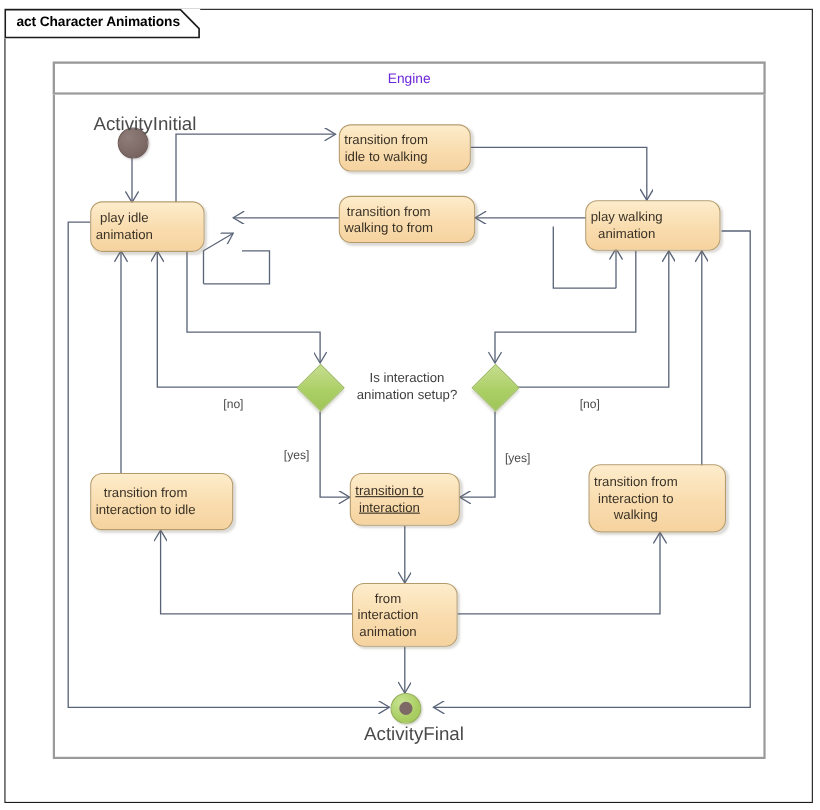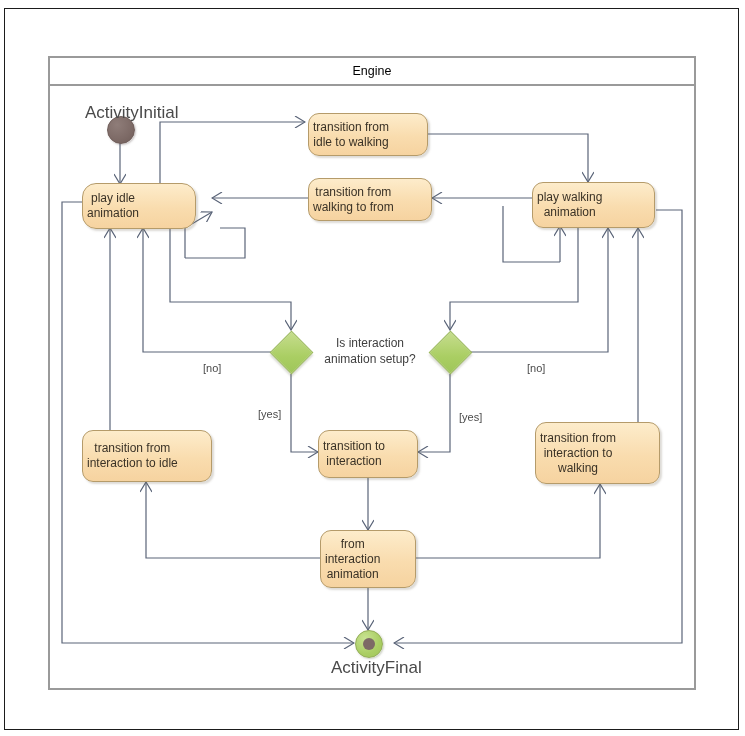--- a/index.html
+++ b/index.html
@@ -72,21 +72,21 @@
     height: 30px;
     box-sizing: border-box;
     border: 2px solid #9a9a9a;
     background: #ffffff;
     display: flex;
     align-items: center;
     justify-content: center;
   }
   #engine-header-label {
     font-size: 12.5px;
-    color: #000000;
+    color: #6d28d9;
     font-weight: normal;
   }
 
   
   #edges {
     position: absolute;
     left: 0; top: 0;
     width: 745px; height: 736px;
     pointer-events: none;
   }
@@ -180,20 +180,26 @@
     z-index: 4;
   }
 </style>
 </head>
 <body>
 
 <div id="canvas">
 
   <div id="diagram-frame"></div>
 
+  <div id="diagram-title-tab">
+    <svg class="tab-shape" viewBox="0 0 178 27">
+      <polygon points="0.75,0.75 160,0.75 177,18 177,26.25 0.75,26.25" fill="#ffffff" stroke="#1b1b1b" stroke-width="1.5"></polygon>
+    </svg>
+    <div id="diagram-title-label">act Character Animations</div>
+  </div>
 
   <div id="engine-frame"></div>
   <div id="engine-header">
     <span id="engine-header-label">Engine</span>
   </div>
 
   <svg id="edges" viewBox="0 0 745 736">
     <defs>
       <marker id="ah" viewBox="0 0 12 12" refX="11" refY="6" markerWidth="12" markerHeight="12" orient="auto-start-reverse" markerUnits="userSpaceOnUse">
         <path d="M1,0 L11,6 L1,12" fill="none" stroke="#5a6478" stroke-width="1.2"></path>
@@ -244,21 +250,21 @@
       <path d="M82,202 L62,202 L62,643 L354,643" marker-end="url(#ah)"></path>
 
       <path d="M656,210 L682,210 L682,643 L394,643" marker-end="url(#ah)"></path>
 
     </g>
   </svg>
 
   <div id="initial-node" style="left:107px; top:116px;"></div>
   <div class="freelabel" style="left:85px; top:103px;">ActivityInitial</div>
 
-  <div class="action" style="left:82px; top:183px; width:114px; height:46px;border-radius:14px;">
+  <div class="action" style="left:82px; top:183px; width:104px; height:46px;">
     <div>
       <span>play idle</span>
       <span>animation</span>
     </div>
   </div>
 
   <div class="action" style="left:308px; top:113px; width:120px; height:43px;">
     <div>
       <span>transition from</span>
       <span>idle to walking</span>
@@ -296,21 +302,21 @@
   <div class="guard" style="left:258px; top:408px;">[yes]</div>
   <div class="guard" style="left:459px; top:411px;">[yes]</div>
 
   <div class="action" style="left:82px; top:430px; width:130px; height:52px;">
     <div>
       <span>transition from</span>
       <span>interaction to idle</span>
     </div>
   </div>
 
-  <div class="action" style="left:318px; top:430px; width:100px; height:48px;">
+  <div class="action" style="left:318px; top:430px; width:100px; height:48px;text-decoration:underline;">
     <div>
       <span>transition to</span>
       <span>interaction</span>
     </div>
   </div>
 
   <div class="action" style="left:535px; top:422px; width:125px; height:62px;">
     <div>
       <span>transition from</span>
       <span>interaction to</span>

